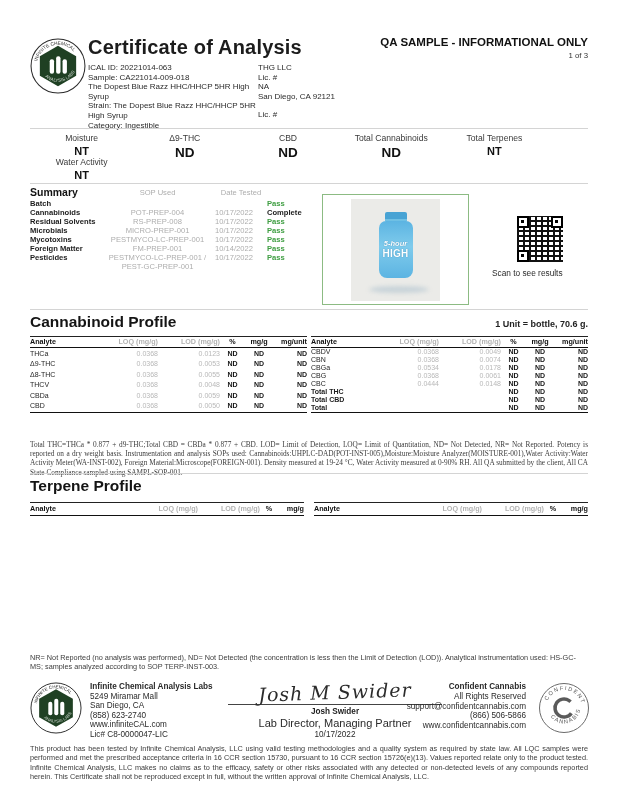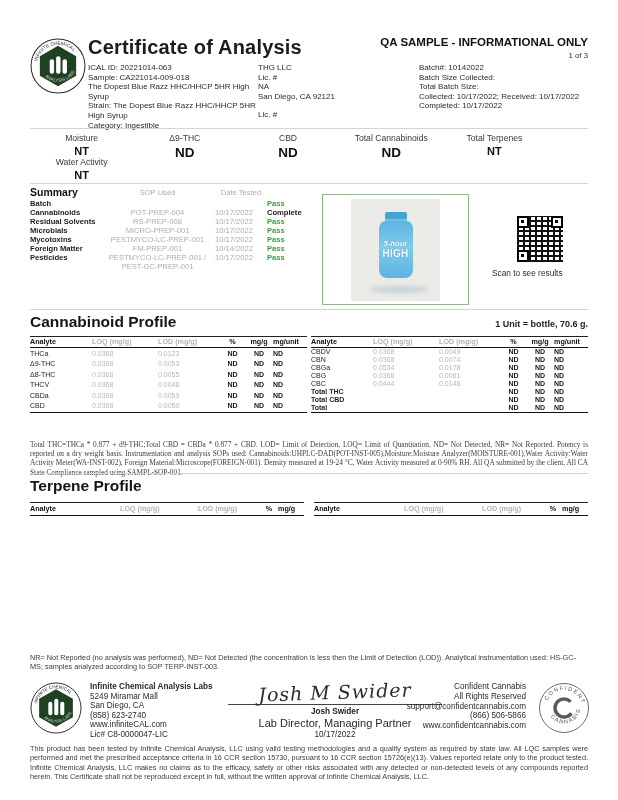--- a/index.html
+++ b/index.html
@@ -63,21 +63,21 @@
   .cann { position:absolute; top:313px; left:30px; right:30px; }
   .sec-title-row { display:flex; align-items:baseline; justify-content:space-between; }
   .sec-title { font-size:15.5px; font-weight:bold; color:#141414; }
   .unit-note { font-size:9px; font-weight:bold; color:#222; }
   .ctables { display:flex; justify-content:space-between; margin-top:5px; }
   .ctable { width:277px; border-collapse:collapse; table-layout:fixed; font-size:7px; line-height:7.9px; border-bottom:1.5px solid #111; }
   .ctable th { font-size:7.2px; border-top:1px solid #222; border-bottom:1.5px solid #111; padding:1px 0 1.5px; color:#111; }
   .ctable th.gray { color:#b3b3b3; font-weight:bold; }
   .ctable col.c-an { width:62px; } .ctable col.c-loq { width:66px; } .ctable col.c-lod { width:62px; }
   .ctable col.c-pct { width:25px; } .ctable col.c-mgg { width:28px; } .ctable col.c-mgu { width:34px; }
-  .ta-l { text-align:left; } .ta-r { text-align:left; } .ta-c { text-align:center; }
+  .ta-l { text-align:left; } .ta-r { text-align:right; } .ta-c { text-align:center; }
   .ctable td { padding:0; color:#1d1d1d; }
   .ctable td.val { color:#b8b8b8; }
   .ctable td.nd { font-weight:bold; color:#171717; }
   .ctable tr.tot td { font-weight:bold; }
   .footnote { margin-top:27px; font-size:7.3px; line-height:9.4px; color:#3c3c3c; text-align:justify;font-family:Liberation Serif, serif; }
 
   
   .terp { position:absolute; top:477px; left:30px; right:30px; }
   .ttables { display:flex; justify-content:space-between; margin-top:7px; }
   .ttable { width:274px; border-collapse:collapse; table-layout:fixed; font-size:7.2px; }
@@ -92,21 +92,21 @@
   .flogo { position:absolute; left:0; top:1px; width:52px; height:52px; }
   .lab-info { position:absolute; left:60px; top:1px; font-size:8.2px; line-height:9.6px; color:#2a2a2a; }
   .lab-info .b { font-weight:bold; }
   .sig-block { position:absolute; left:198px; top:0; width:214px; text-align:center; }
   .sig-script { font-family:"DejaVu Serif", serif; font-style:italic; font-size:19px; color:#2b2b2b; transform:rotate(-2deg); letter-spacing:1px; }
   .sig-line { border-top:1.5px solid #444; margin-top:1px; }
   .sig-name { font-size:8.2px; font-weight:bold; margin-top:2px; color:#222; }
   .sig-title { font-size:11px; color:#2a2a2a; margin-top:1px; }
   .sig-date { font-size:8.2px; color:#2a2a2a; margin-top:1px; }
   .cc-info { position:absolute; right:62px; top:1px; text-align:right; font-size:8.2px; line-height:9.8px; color:#2a2a2a; }
-  .cc-info .b { font-weight:normal;text-align:right; }
+  .cc-info .b { font-weight:bold;text-align:right; }
   .cc-seal { position:absolute; right:-2px; top:1px; width:52px; height:52px; }
   .disclaimer { position:absolute; top:744px; left:30px; right:30px; font-size:7.3px; line-height:9.3px; color:#3c3c3c; text-align:justify; }
 </style>
 </head>
 <body>
 
 <div class="page">
 
   <div class="header">
     <div class="logo-wrap">
@@ -134,27 +134,20 @@
       <div>THG LLC</div>
       <div>Lic. #</div>
       <div>NA</div>
       <div>San Diego, CA 92121</div>
       <div class="gap-top">Lic. #</div>
     </div>
     <div class="qa-block">
       <div class="qa-label">QA SAMPLE - INFORMATIONAL ONLY</div>
       <div class="page-num">1 of 3</div>
     </div>
-    <div class="batch-block">
-      <div>Batch#: 10142022</div>
-      <div>Batch Size Collected:</div>
-      <div>Total Batch Size:</div>
-      <div>Collected: 10/17/2022; Received: 10/17/2022</div>
-      <div>Completed: 10/17/2022</div>
-    </div>
   </div>
 
   <div class="rule" style="top:128px;"></div>
 
   <div class="stats">
     <div class="stat">
       <div class="stat-label">Moisture</div>
       <div class="stat-value small">NT</div>
       <div class="stat-label">Water Activity</div>
       <div class="stat-value small">NT</div>

